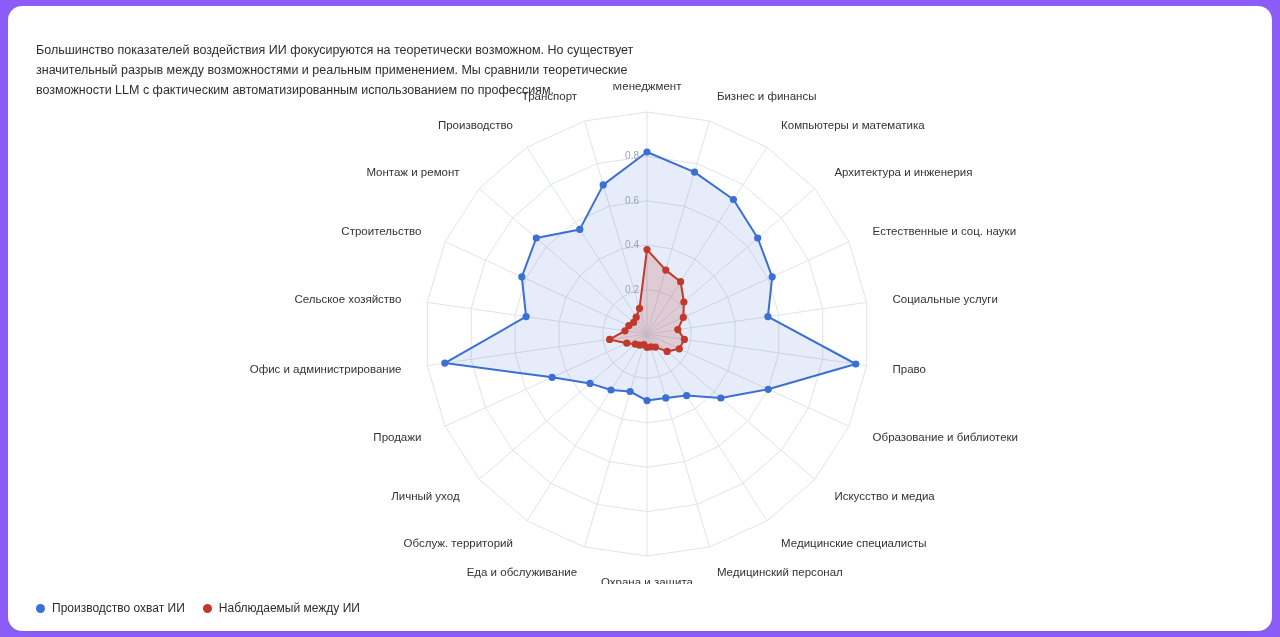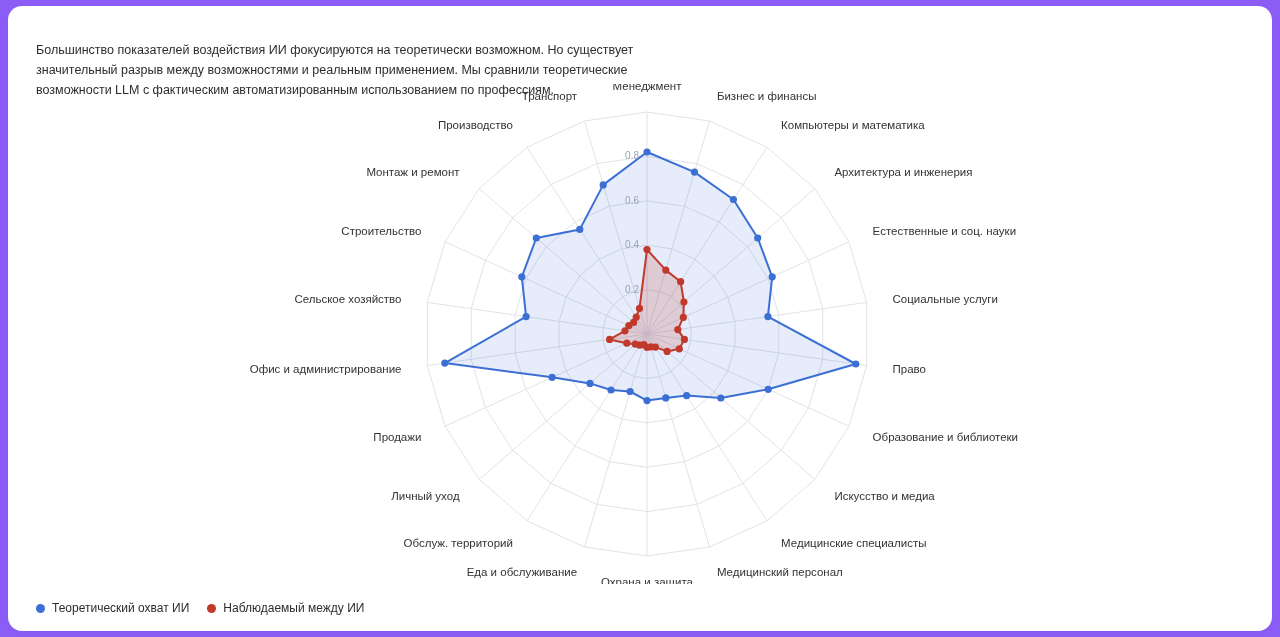--- a/index.html
+++ b/index.html
@@ -204,21 +204,21 @@
             <text x="451.6" y="91.6" class="axis-label" text-anchor="end">Монтаж и ремонт</text>
             <text x="504.9" y="45.4" class="axis-label" text-anchor="end">Производство</text>
             <text x="569.1" y="16.0" class="axis-label" text-anchor="end">Транспорт</text>
           </g>
       </svg>
     </div>
 
     <div id="legend">
       <div class="legend-item">
         <span class="legend-dot" style="background:#3b6fd4"></span>
-        <span>Теоретический охват ИИ</span>
+        <span>Производство охват ИИ</span>
       </div>
       <div class="legend-item">
         <span class="legend-dot" style="background:#c0392b"></span>
         <span>Наблюдаемый между ИИ</span>
       </div>
     </div>
 
   </div>
 </div>
 

